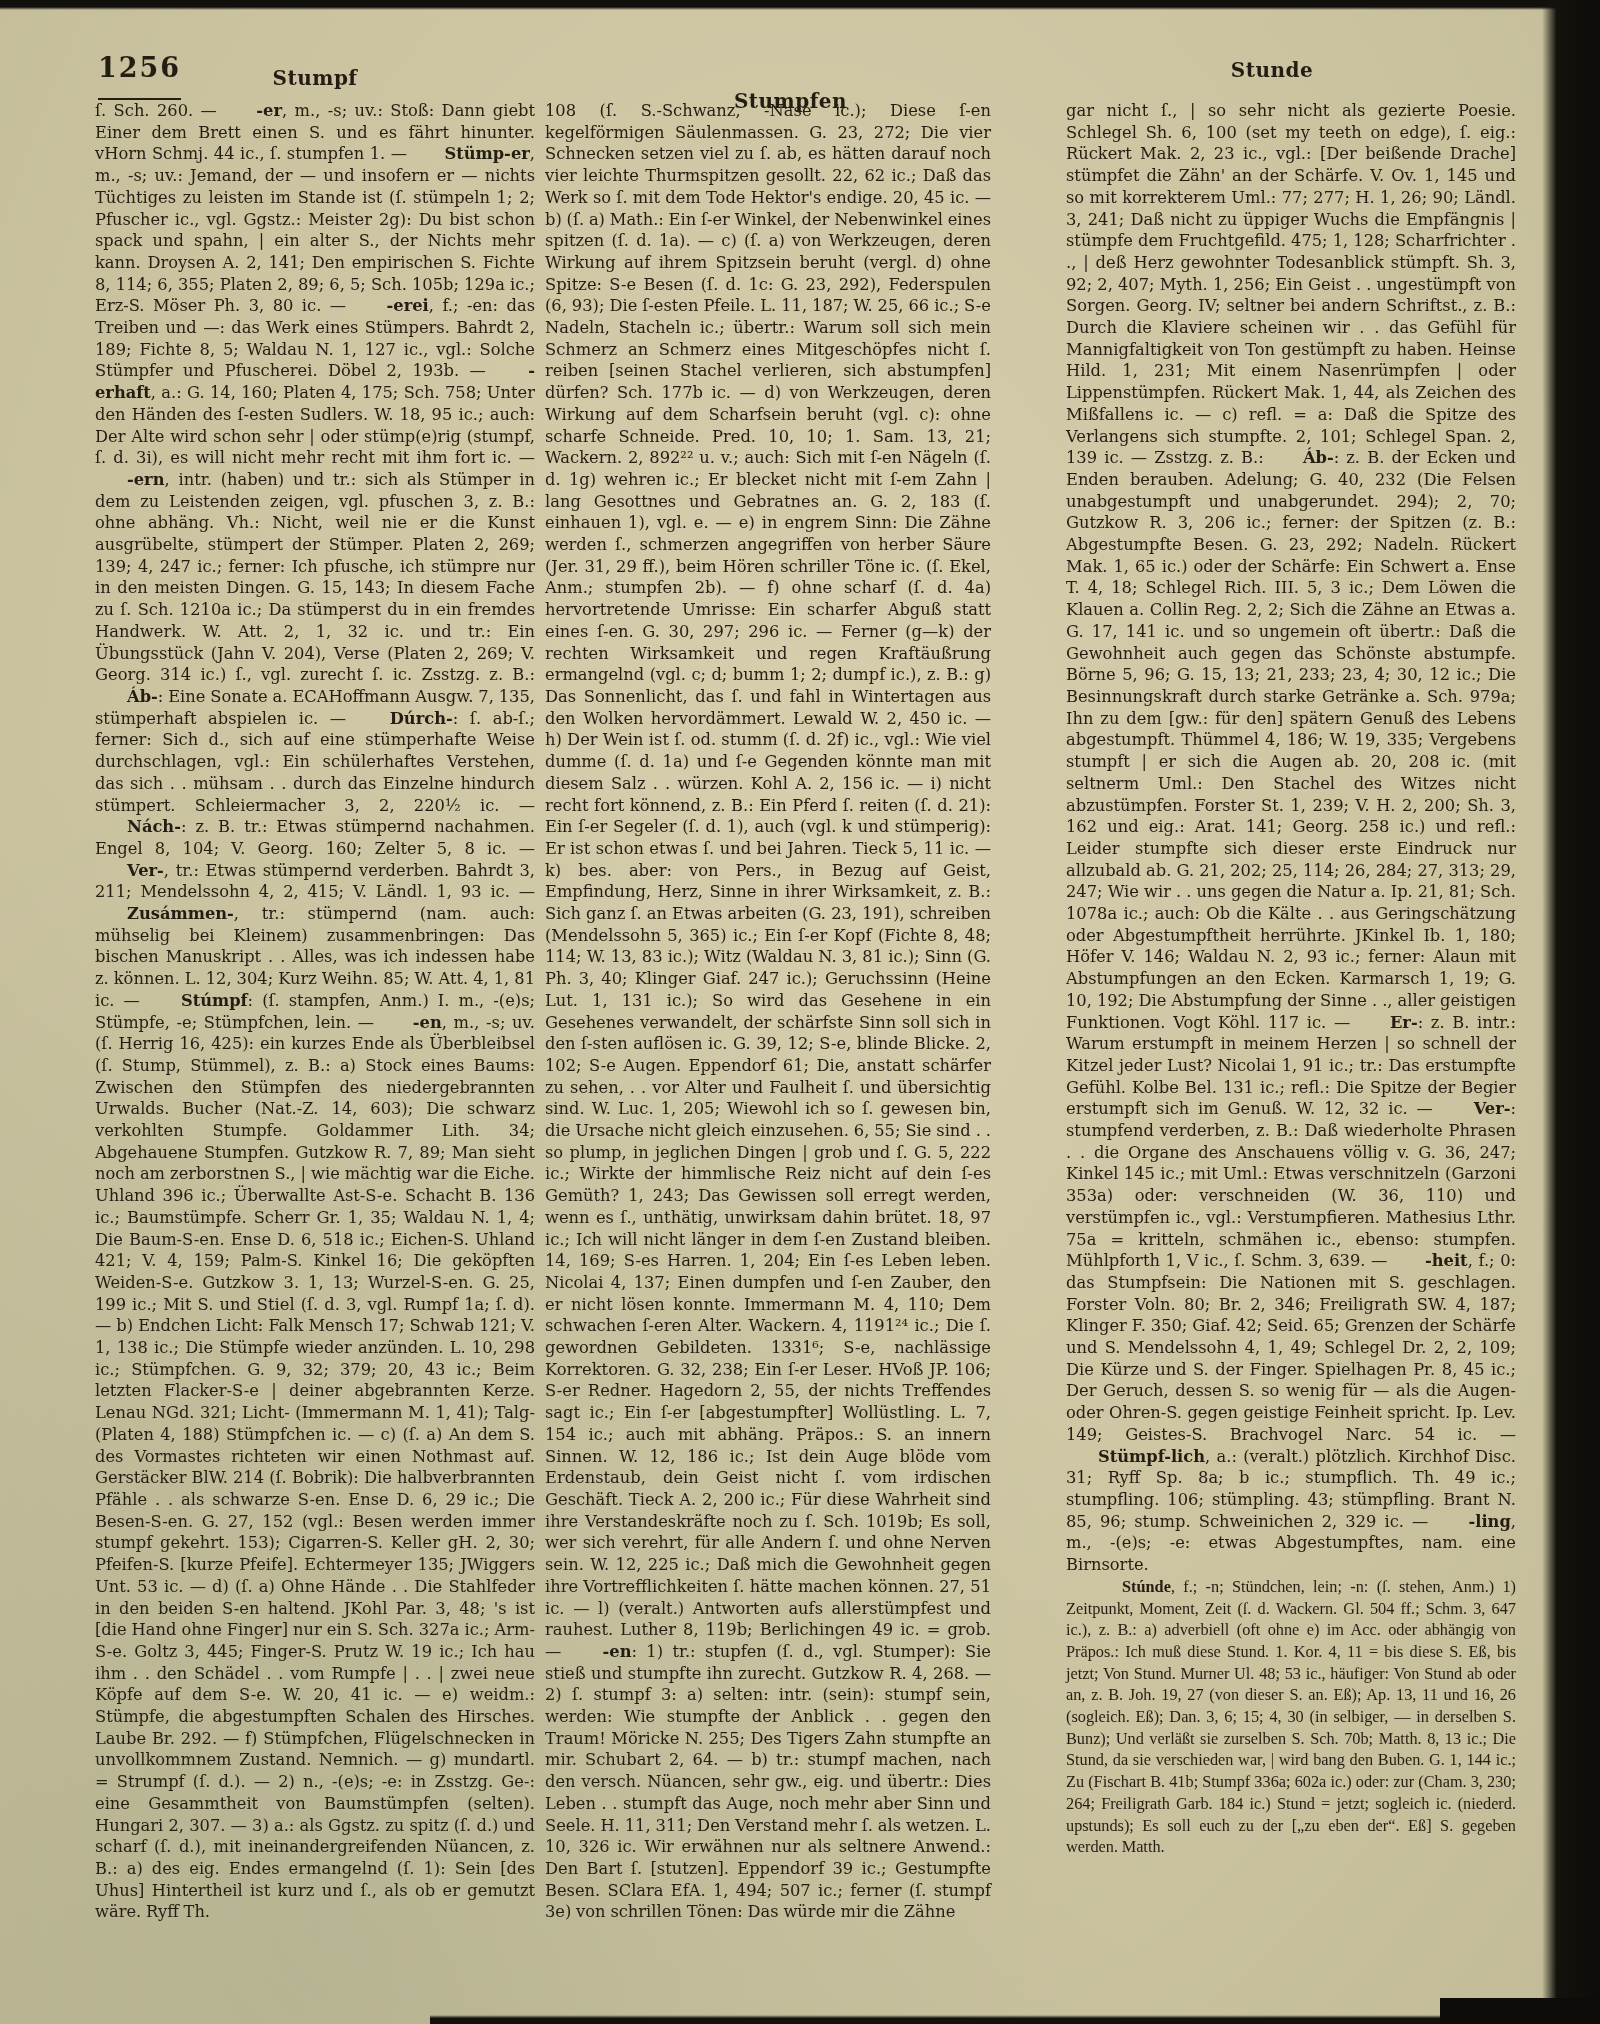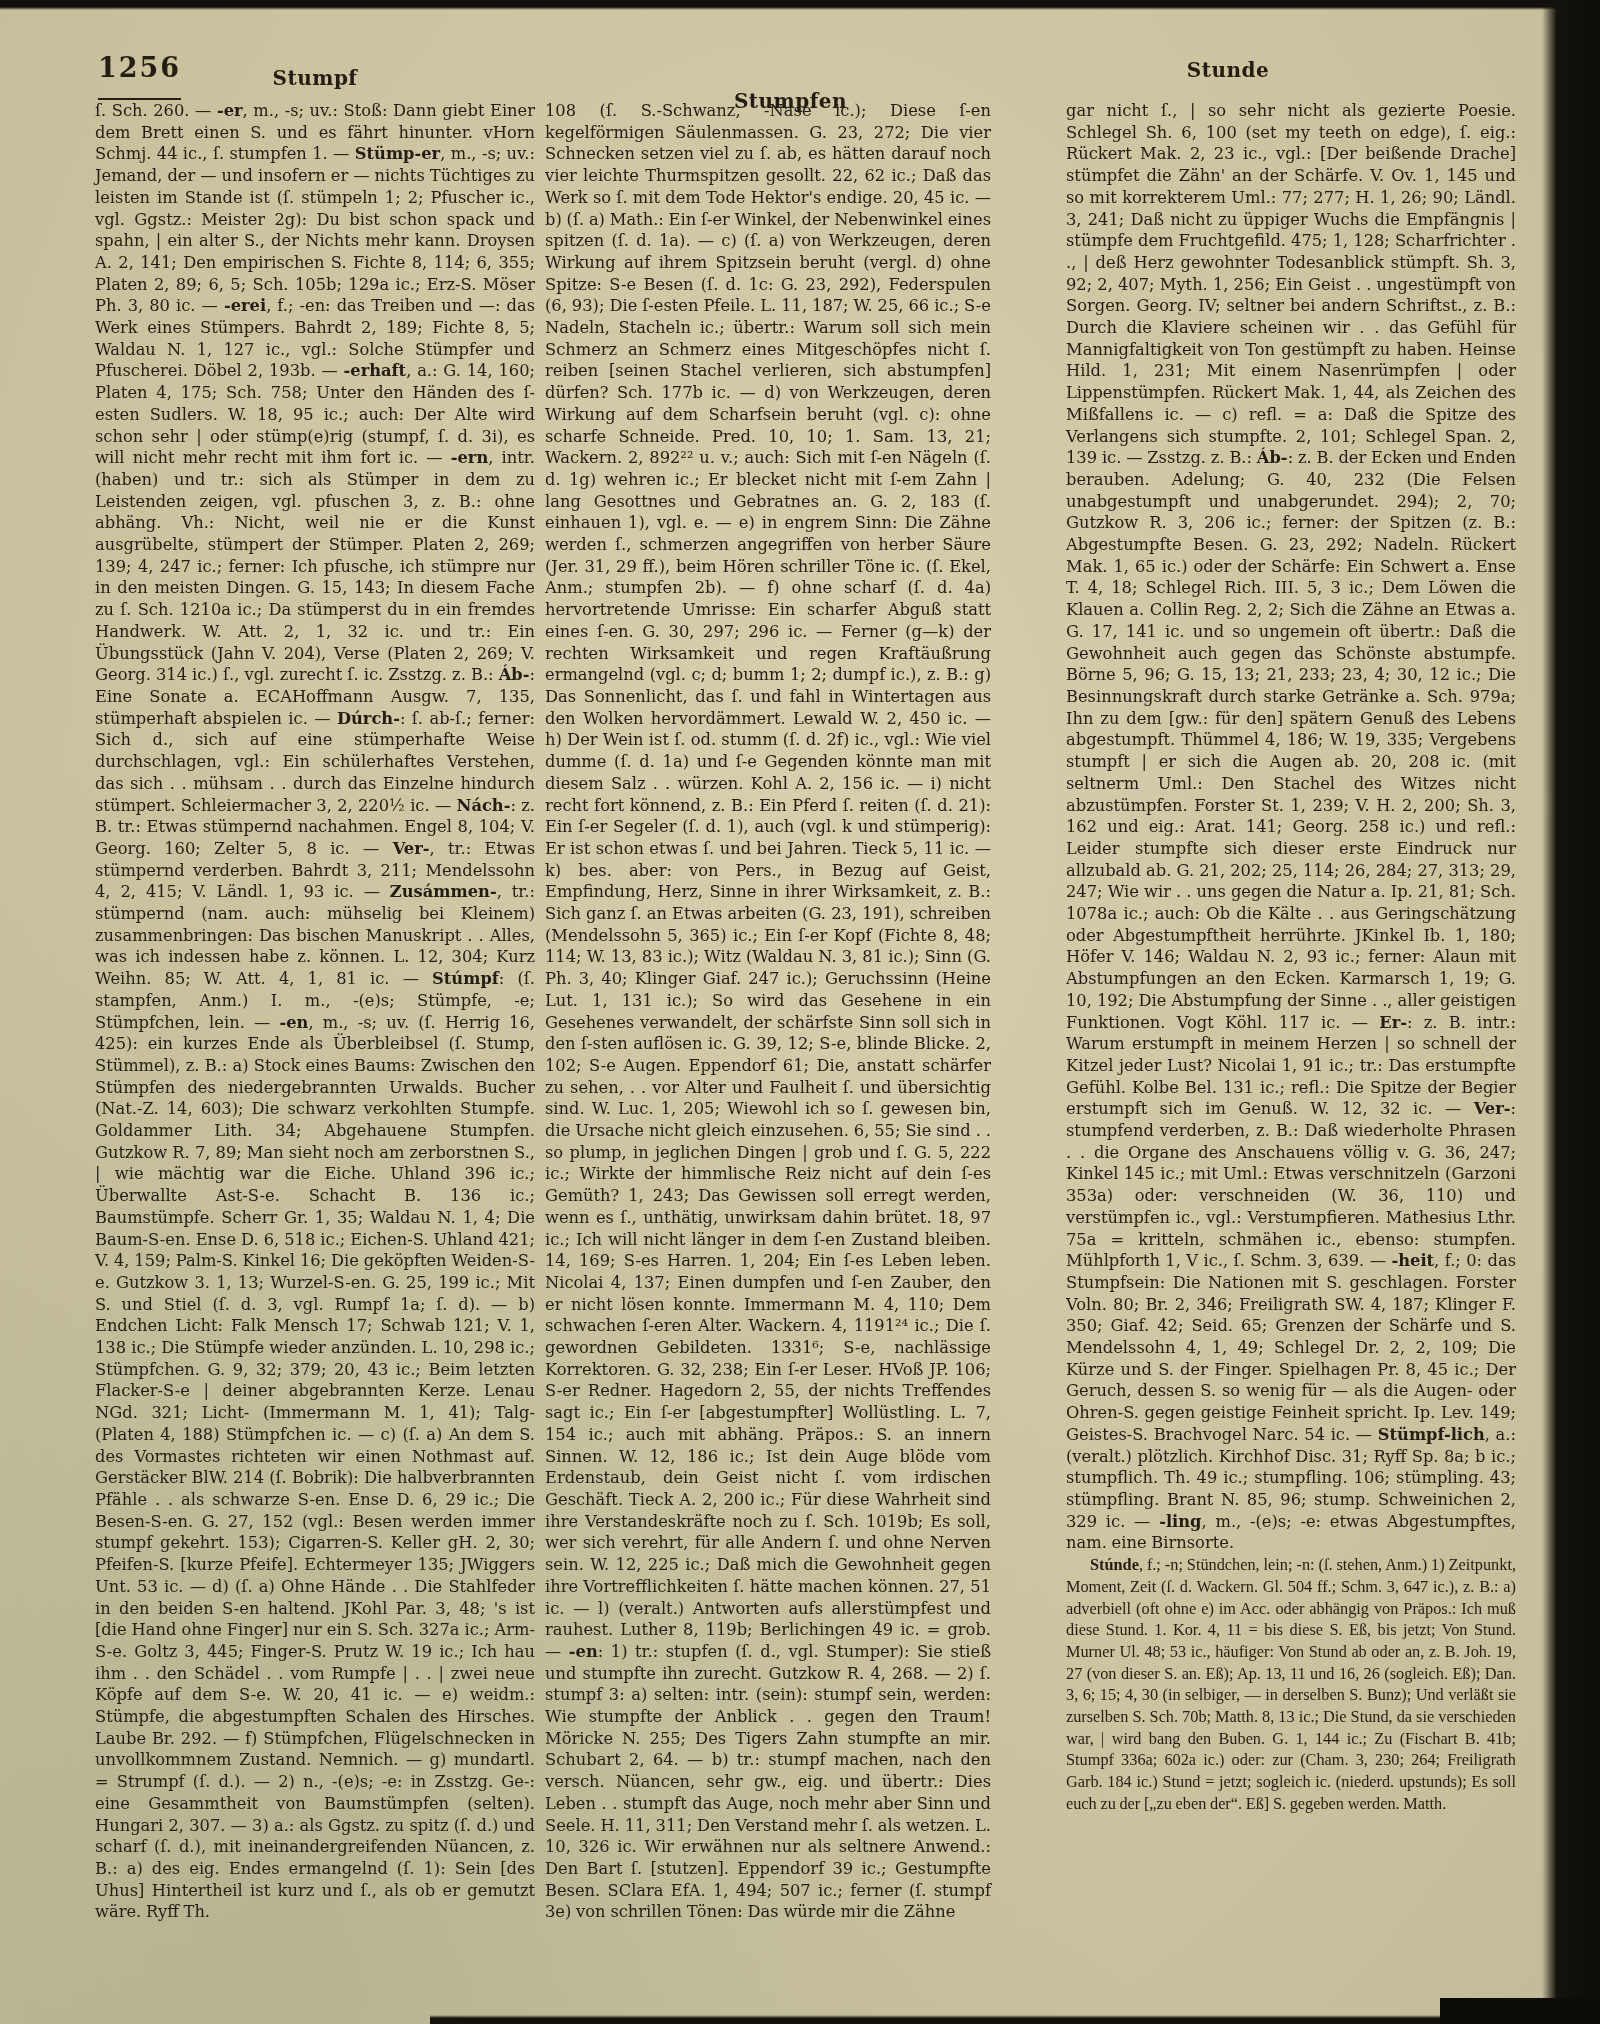--- a/index.html
+++ b/index.html
@@ -18,31 +18,31 @@
   .edge-corner{position:absolute;right:0;bottom:0;width:160px;height:26px;background:#0d0c09;}
 
   .page-number{
     position:absolute;left:98px;top:52px;
     font-size:27px;font-weight:bold;letter-spacing:2px;
     border-bottom:2px solid #241d12;padding-bottom:15px;
   }
   .running-head{position:absolute;top:58px;font-size:20px;font-weight:bold;text-align:center;letter-spacing:.5px;}
   .rh1{left:95px;width:440px;margin-top:8px;}
   .rh2{left:568px;width:445px;margin-top:31px;}
-  .rh3{left:1000px;width:456px;}
+  .rh3{left:1044px;width:456px;}
 
   .col{
     position:absolute;top:100px;
     font-size:16.3px;line-height:21.7px;
     text-align:justify;text-justify:inter-word;
     word-spacing:-0.4px;
   }
   .col p{margin:0;}
   .col p.indent{text-indent:24px;font-family:Liberation Serif, serif;}
-  .col b{font-weight:bold;}
+  .col b{font-weight:bold;margin-left:32px;}
   .c1{left:95px;width:440px;}
   .c2{left:545px;width:446px;}
   .c3{left:1066px;width:450px;}
 </style>
 </head>
 <body>
 
 <div class="page">
   <div class="edge-top"></div>
   <div class="edge-right"></div>

